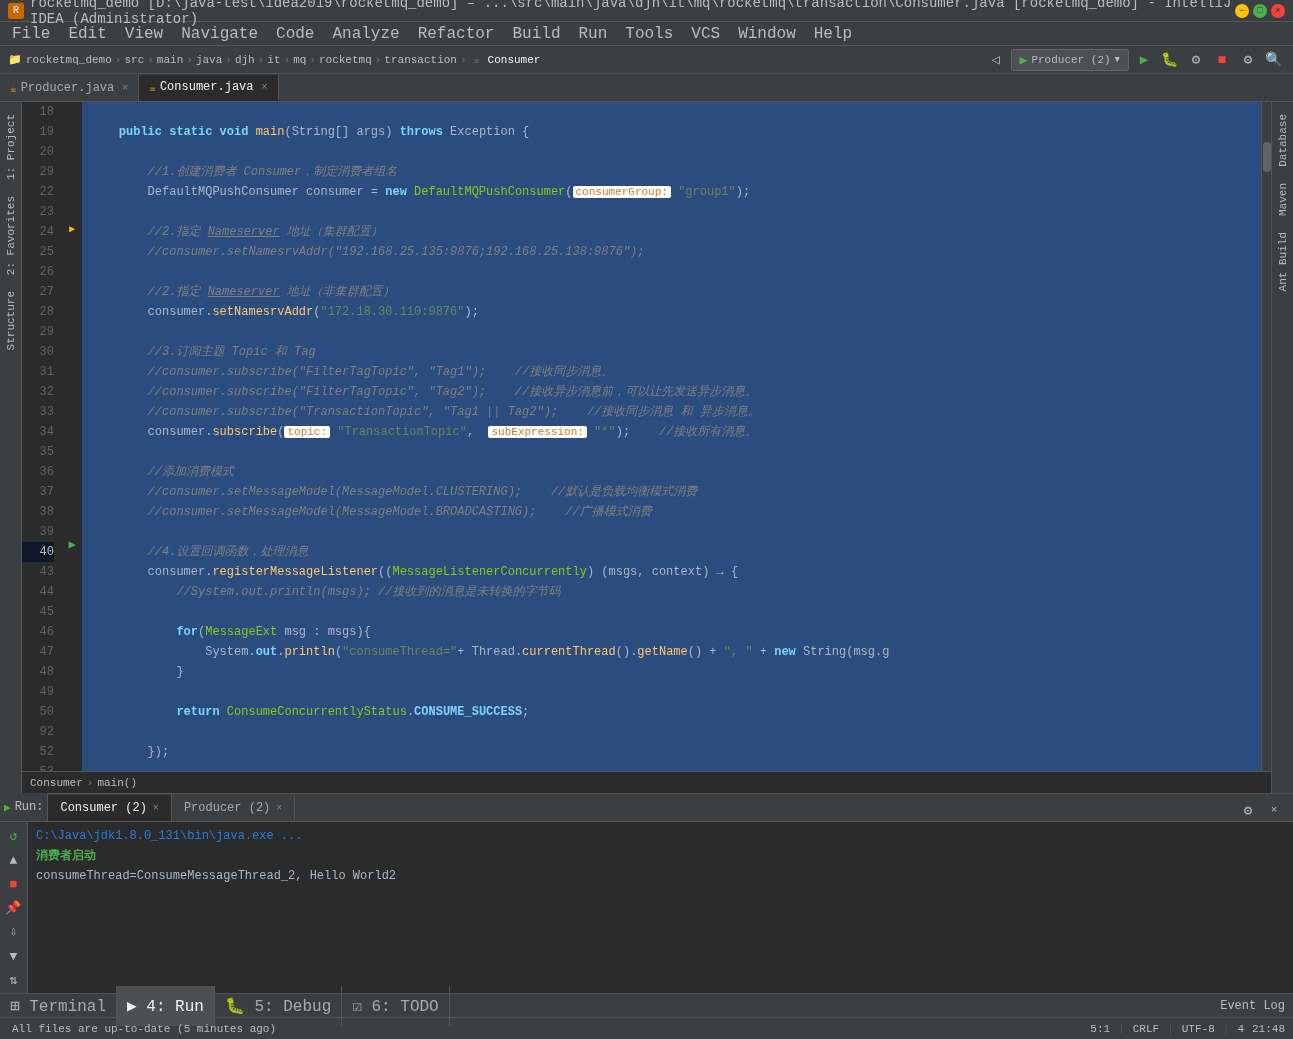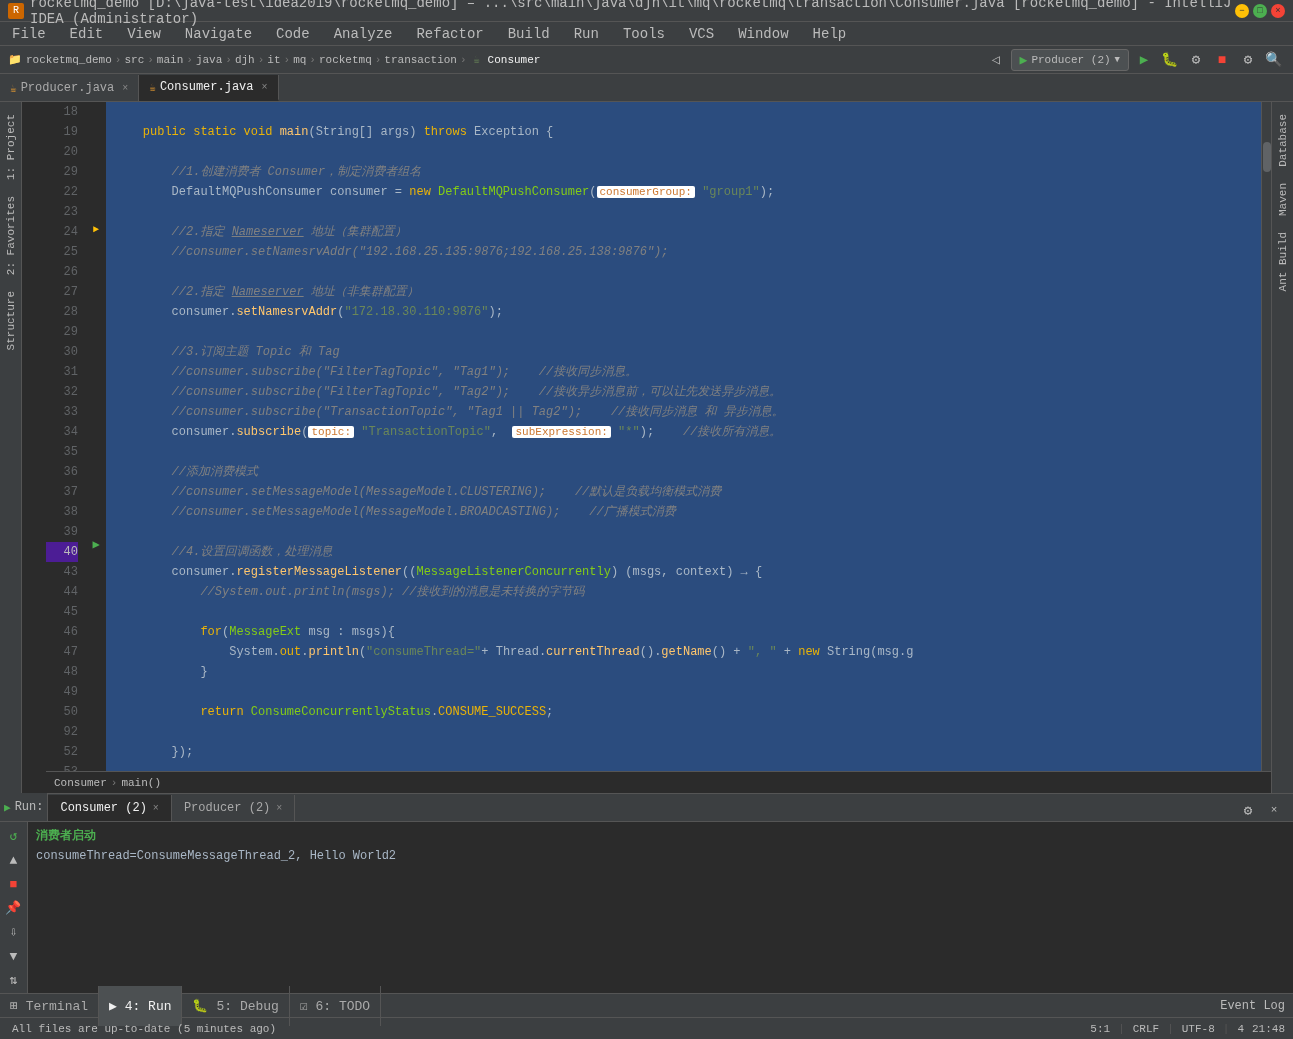--- a/index.html
+++ b/index.html
@@ -25,23 +25,23 @@
     #titlebar .win-btn.close { background: #f44336; }
 
     
     #menubar {
       background: #3c3f41;
       height: 24px;
       display: flex;
       align-items: center;
       padding: 0 4px;
       border-bottom: 1px solid #555;
-      font-size: 14px;
+      font-size: 16px;
       color: #bbb;
-      gap: 8px;
+      gap: 2px;
     }
     .menu-item { padding: 2px 8px; cursor: pointer; border-radius: 2px; }
 
     
     #breadcrumb {
       background: #3c3f41;
       height: 28px;
       display: flex;
       align-items: center;
       padding: 0 8px;
@@ -125,21 +125,20 @@
     }
 
     
     #editor-area {
       flex: 1;
       background: #2b2b2b;
       overflow: hidden;
       display: flex;
       flex-direction: column;
       position: relative;
-      margin-left: 24px;
     }
 
     
     #code-editor {
       flex: 1;
       overflow: hidden;
       display: flex;
       background: #2b4c7e;
       position: relative;
     }
@@ -291,29 +290,29 @@
       display: flex;
       align-items: center;
       border-top: 1px solid #555;
       gap: 0;
     }
     .bottom-tool-tab {
       height: 40px;
       display: flex;
       align-items: center;
       padding: 0 10px;
-      font-size: 13px;
+      font-size: 16px;
       cursor: pointer;
       color: #aaa;
       border-right: 1px solid #555;
     }
     .bottom-tool-tab.active { color: #f0f0f0; background: #4c5052; }
 
     
-    .kw { color: #eab308; font-weight: normal; }
+    .kw { color: #7dd3fc; font-weight: bold; }
     .str { color: #6a8759; }
     .comment { color: #808080; font-style: italic; }
     .type { color: #84cc16; }
     .method { color: #ffc66d; }
 
     
     .gutter-icon { width: 14px; height: 14px; display: flex; align-items: center; justify-content: center; font-size: 10px; }
     .warn-icon { color: #ffc107; }
     .run-icon-green { color: #4caf50; font-size: 12px; }
 
@@ -440,21 +439,21 @@
         <div class="line-num">30</div>
         <div class="line-num">31</div>
         <div class="line-num">32</div>
         <div class="line-num">33</div>
         <div class="line-num">34</div>
         <div class="line-num">35</div>
         <div class="line-num">36</div>
         <div class="line-num">37</div>
         <div class="line-num">38</div>
         <div class="line-num">39</div>
-        <div class="line-num active" style="color:#bbb; background:#4c1d95;text-align:right;">40</div>
+        <div class="line-num active" style="color:#bbb; background:#0f172a;text-align:right;">40</div>
         <div class="line-num">43</div>
         <div class="line-num">44</div>
         <div class="line-num">45</div>
         <div class="line-num">46</div>
         <div class="line-num">47</div>
         <div class="line-num">48</div>
         <div class="line-num">49</div>
         <div class="line-num">50</div>
         <div class="line-num">92</div>
         <div class="line-num">52</div>
@@ -583,20 +582,23 @@
       <div class="run-tool-btn" style="color:#4caf50;">↺</div>
       <div class="run-tool-btn">▲</div>
       <div class="run-tool-btn" style="color:#f44336;">■</div>
       <div class="run-tool-btn">📌</div>
       <div class="run-tool-btn">⇩</div>
       <div class="run-tool-btn">▼</div>
       <div class="run-tool-btn">⇅</div>
     </div>
     <div id="run-output">
       <div>
+        <span style="color:#287bde;">C:\Java\jdk1.8.0_131\bin\java.exe ...</span>
+      </div>
+      <div>
         <span style="color:#4caf50;font-weight:bold;">消费者启动</span>
       </div>
       <div>
         <span>consumeThread=ConsumeMessageThread_2, Hello World2</span>
       </div>
     </div>
   </div>
 </div>
 
 <div id="bottom-tool-tabs">

